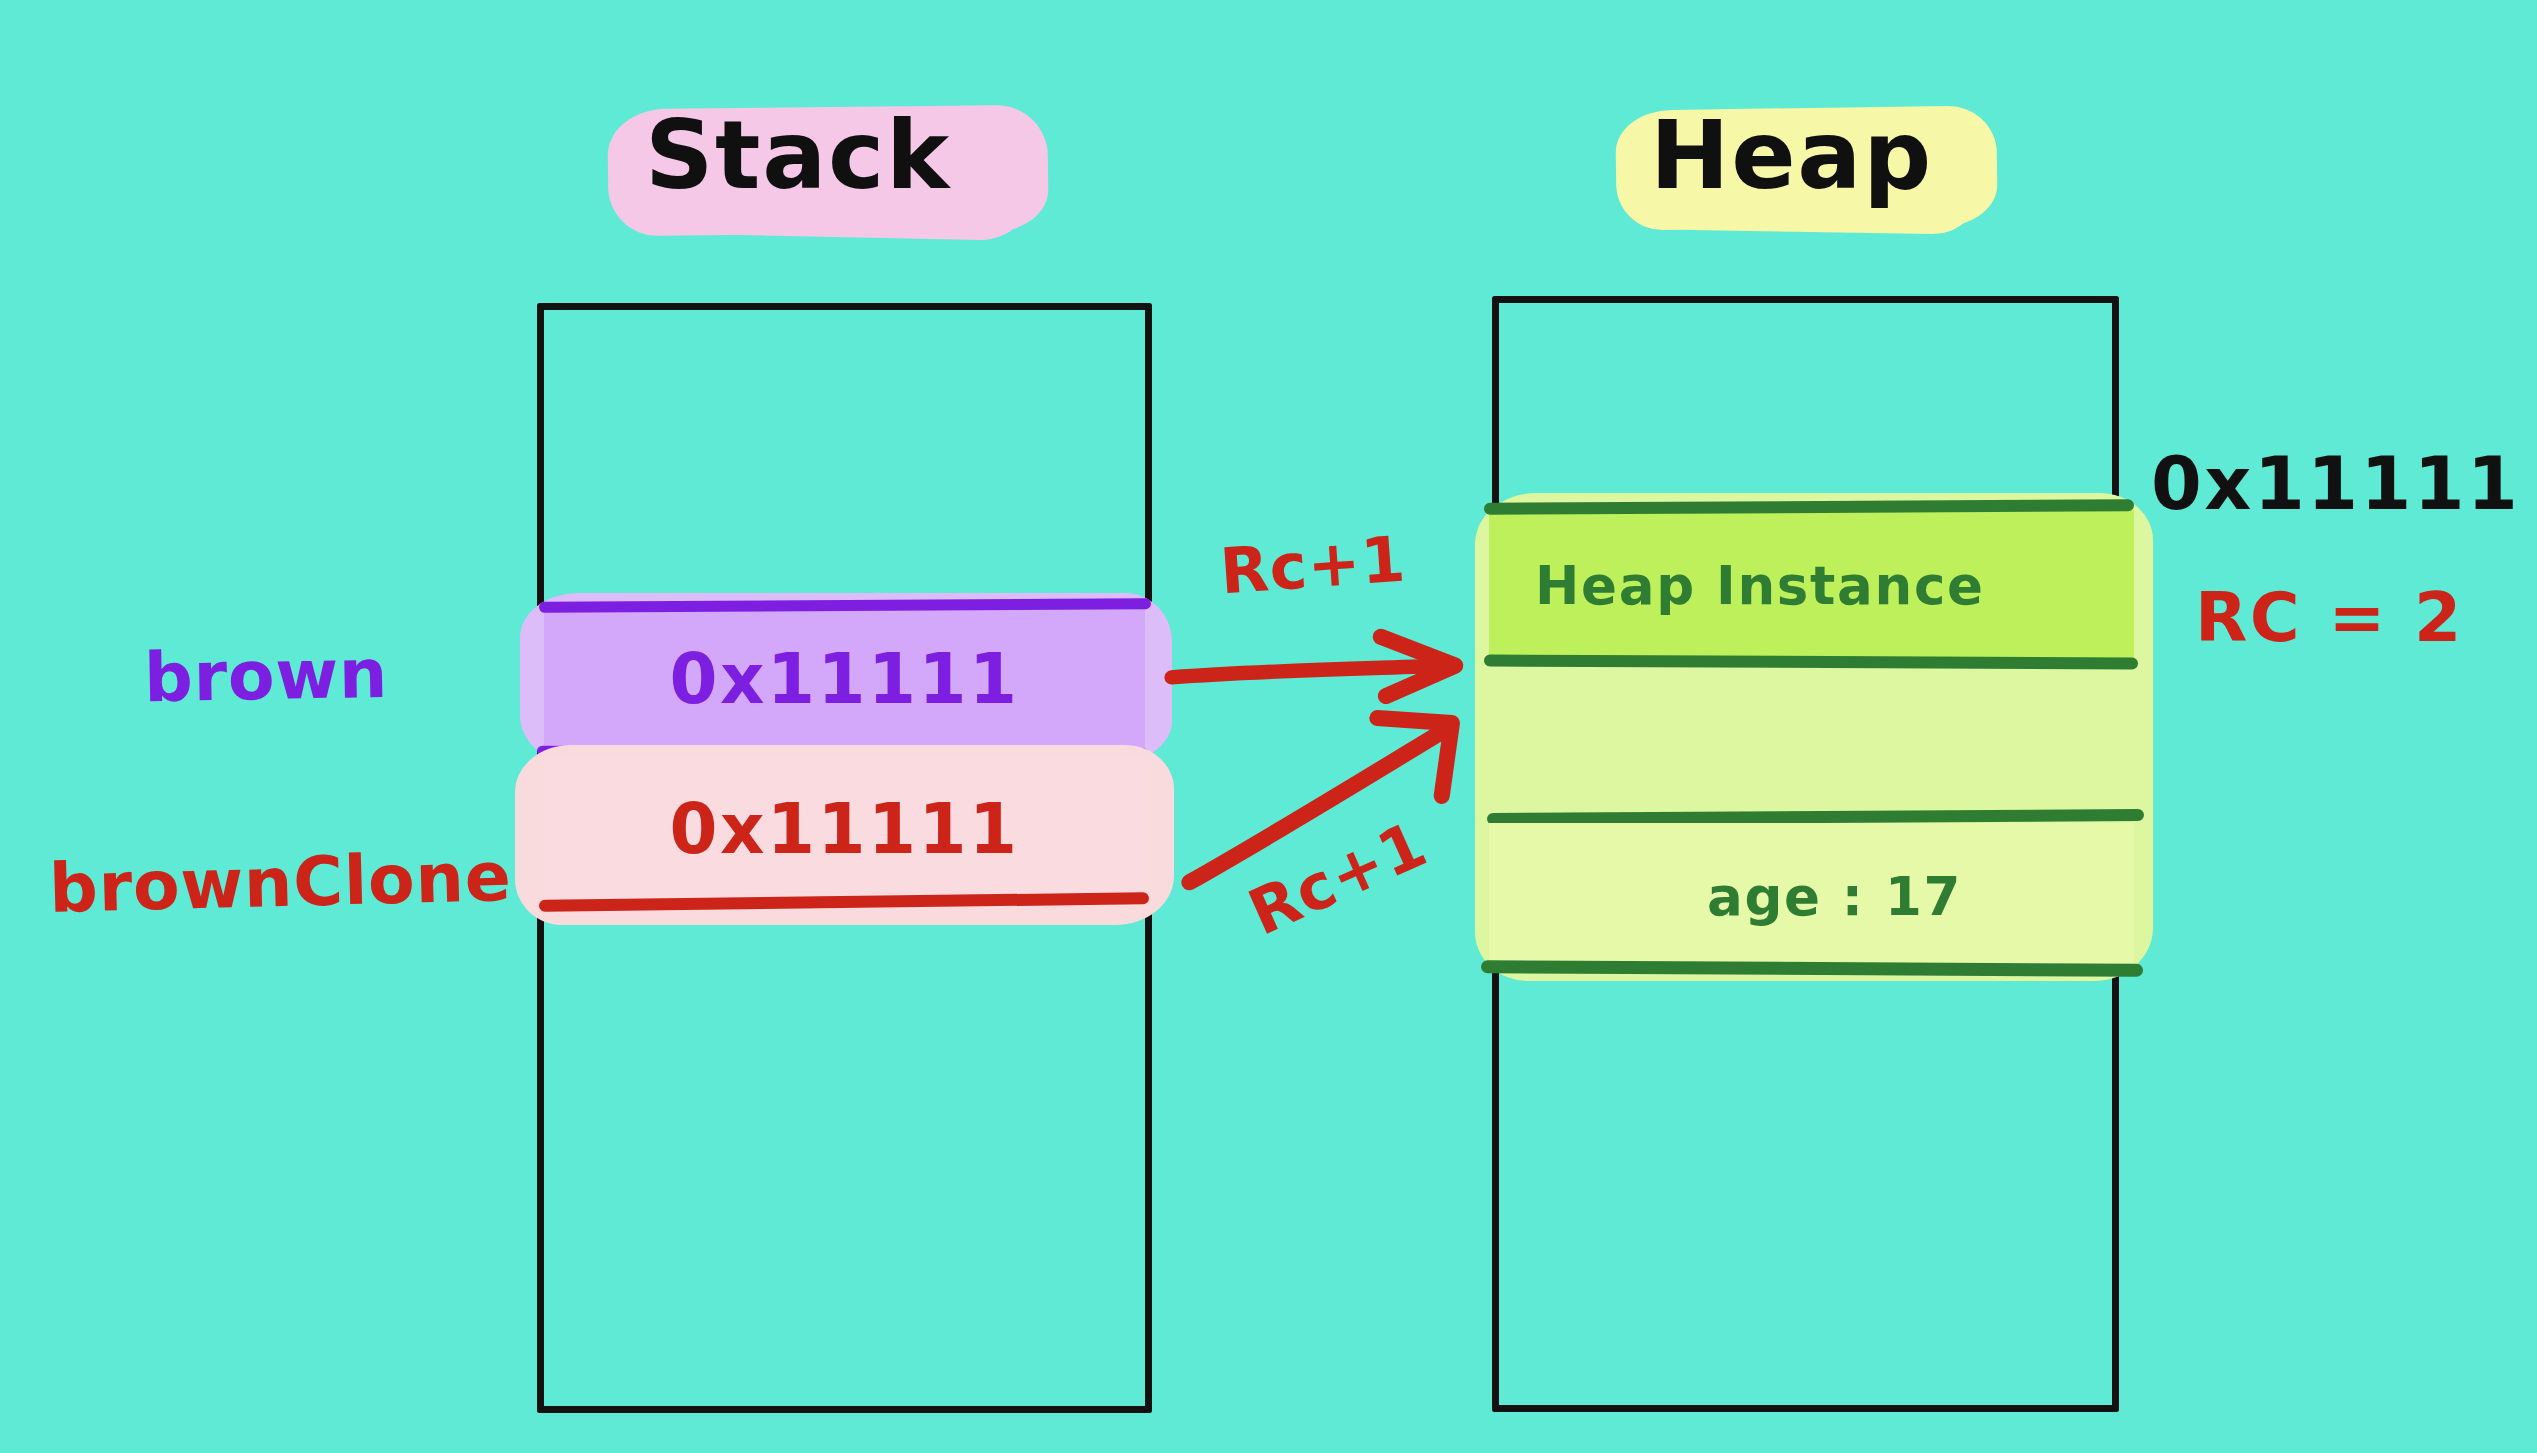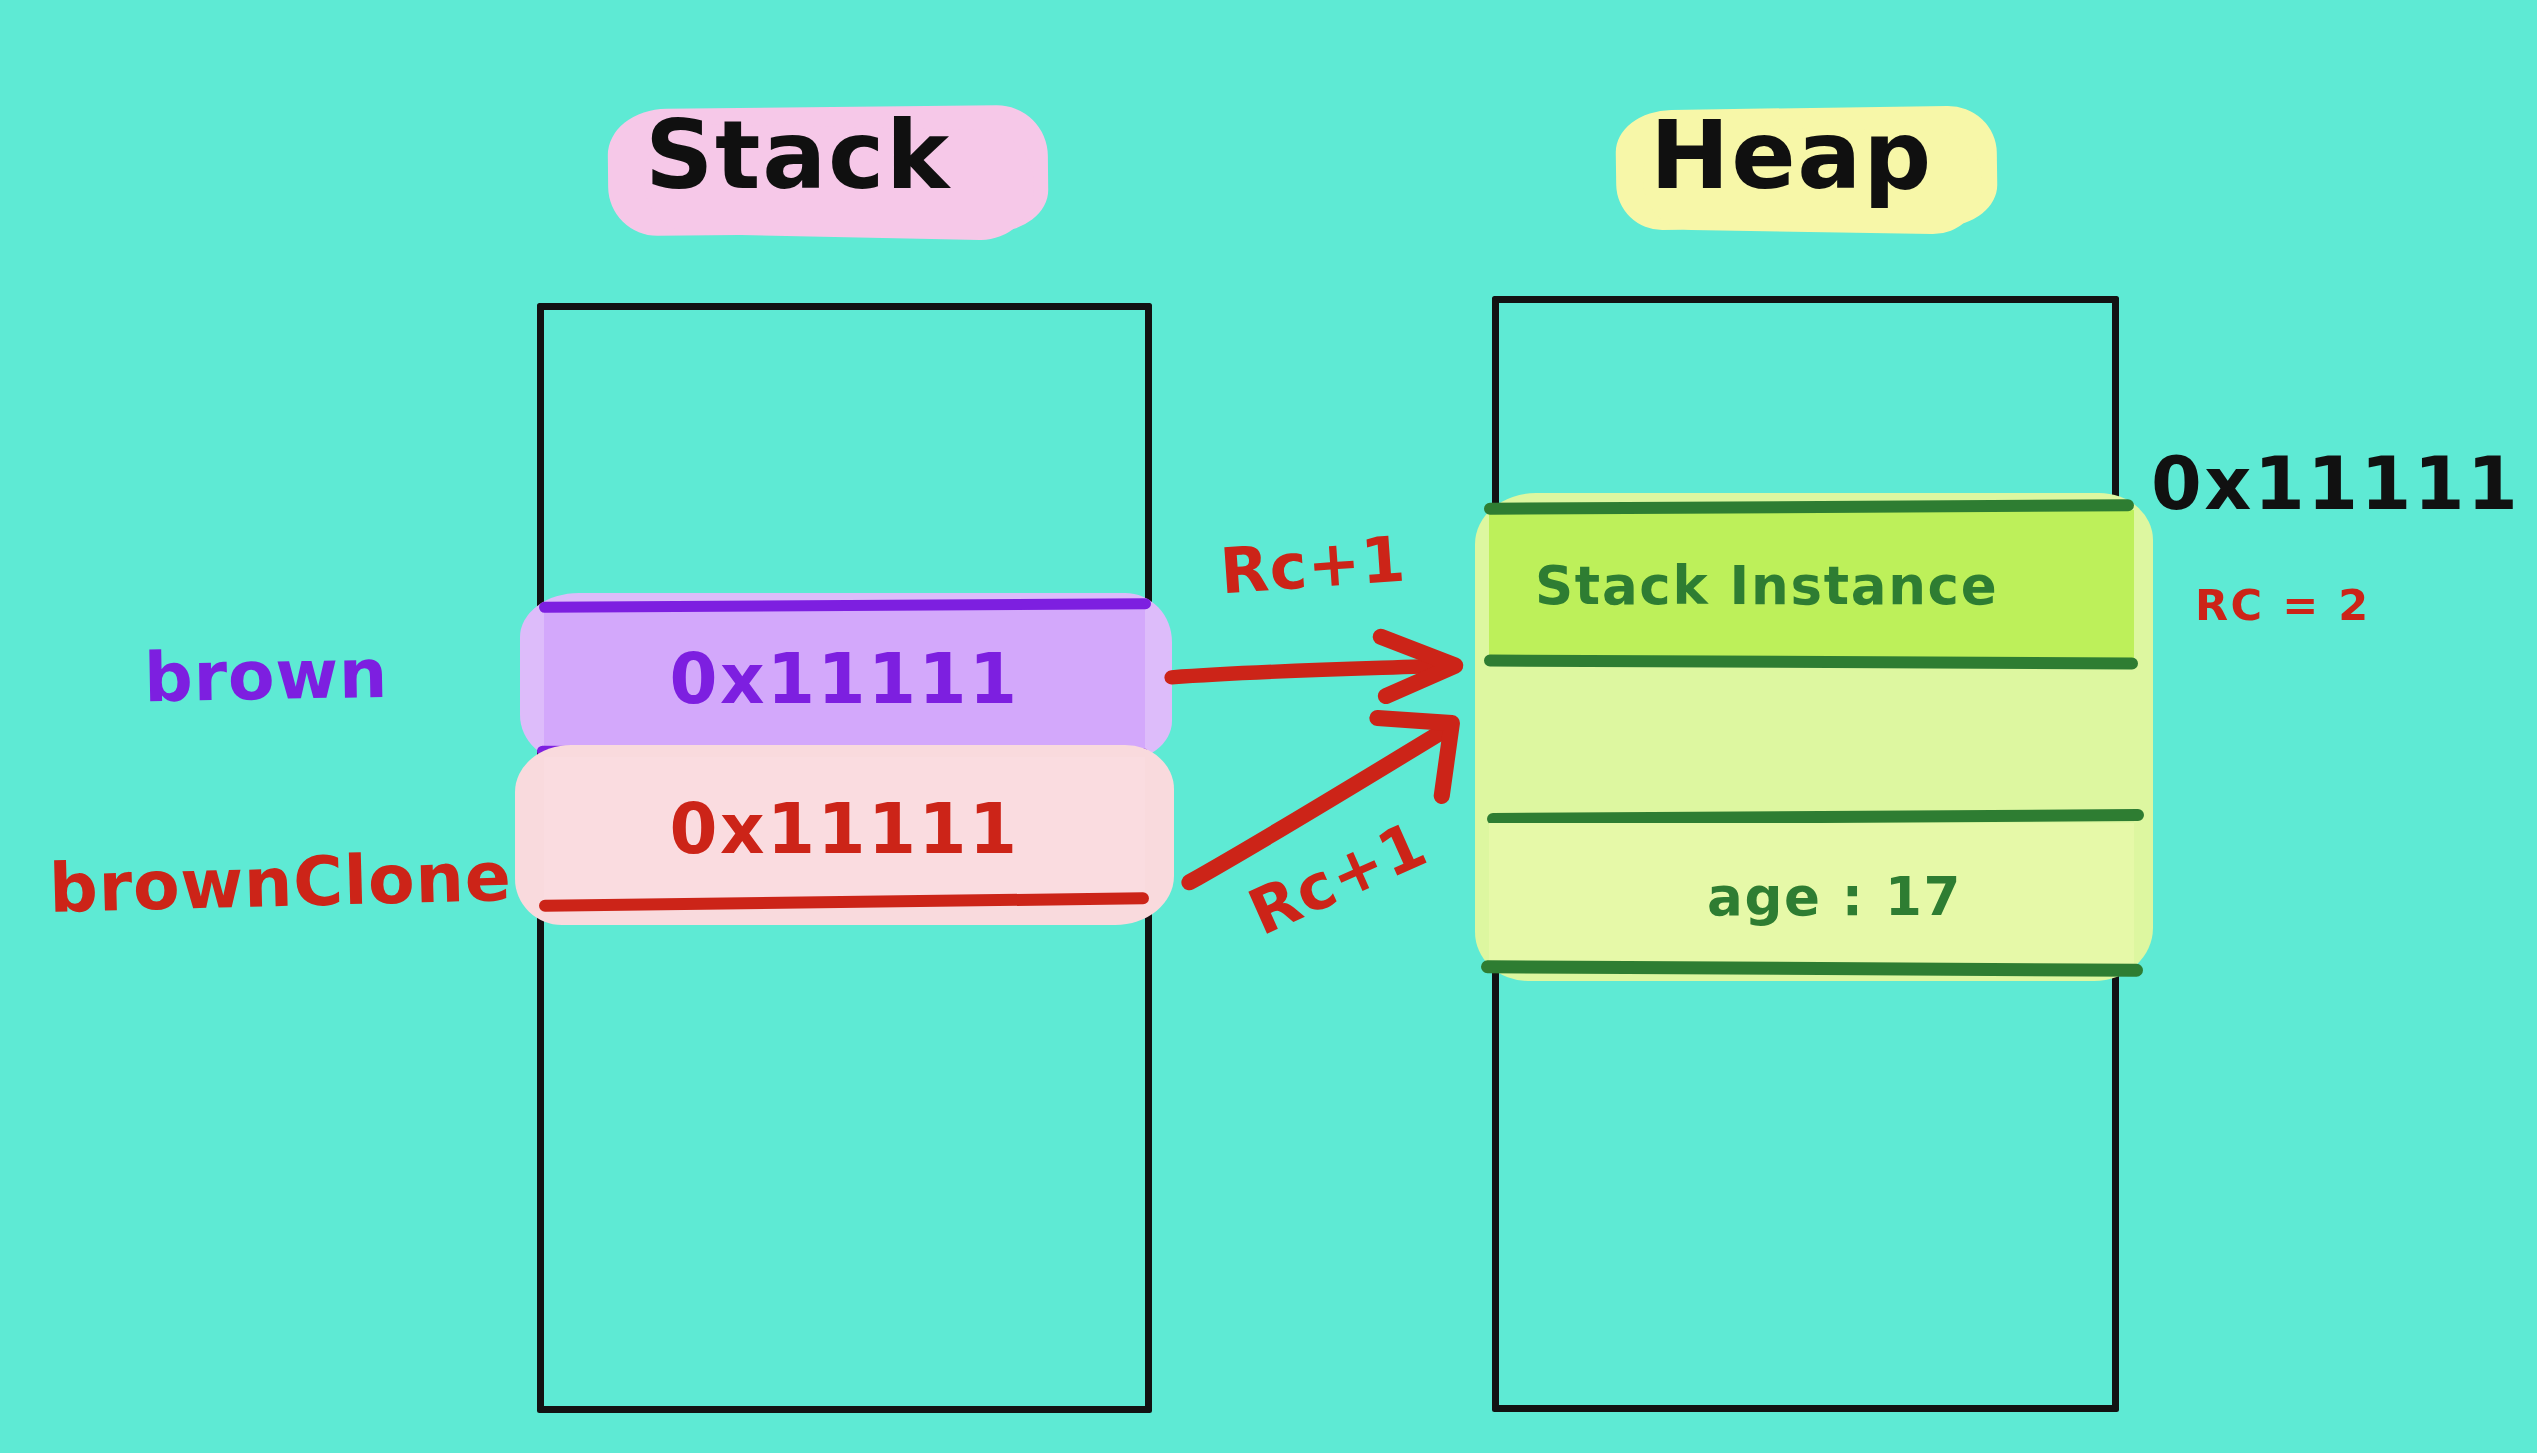--- a/index.html
+++ b/index.html
@@ -103,21 +103,21 @@
   }
 
   
   .addr-note {
     font-size: 73px;
     font-weight: 700;
     color: #111111;
     letter-spacing: 2.5px;
   }
   .rc-note {
-    font-size: 43px;
+    font-size: 68px;
     font-weight: 700;
     color: #cc2418;
     letter-spacing: 2.5px;
   }
 
   svg.overlay {
     position: absolute;
     left: 0;
     top: 0;
     width: 2538px;
@@ -159,21 +159,21 @@
   <div class="rule" style="left:539px; top:896px; width:610px; height:12px; background:#cc2418; transform:rotate(-0.7deg);"></div>
 
   <div class="hand var-label" style="left:144px; top:642px; color:#7d1fe0; transform:rotate(-1deg);">brown</div>
   <div class="hand var-label" style="left:49px; top:849px; color:#cc2418; transform:rotate(-1.5deg);">brownClone</div>
 
   <div class="memory-box" style="left:1492px; top:296px; width:627px; height:1116px;"></div>
 
   <div class="blob" style="left:1475px; top:493px; width:678px; height:488px; background:#ddf7a0; border-radius:61px 54px 59px 53px / 51px 47px 53px 49px;"></div>
 
   <div class="heap-row" style="left:1489px; top:510px; width:645px; height:151px; background:#bdf05a;">
-    <span class="hand heap-row-text" style="position:static;">Stack Instance</span>
+    <span class="hand heap-row-text" style="position:static;">Heap Instance</span>
   </div>
   <div class="rule" style="left:1484px; top:501px; width:650px; height:12px; background:#2e7d32; transform:rotate(-0.3deg);"></div>
   <div class="rule" style="left:1484px; top:656px; width:654px; height:12px; background:#2e7d32; transform:rotate(0.25deg);"></div>
 
   <div class="rule" style="left:1487px; top:811px; width:657px; height:12px; background:#2e7d32; transform:rotate(-0.35deg);"></div>
 
   <div class="heap-row" style="left:1489px; top:823px; width:645px; height:146px; background:#e6f9a8;justify-content:center;">
     <span class="hand heap-row-text" style="position:static;">age : 17</span>
   </div>
   <div class="rule" style="left:1481px; top:962px; width:662px; height:12.7px; background:#2e7d32; transform:rotate(0.3deg);"></div>

